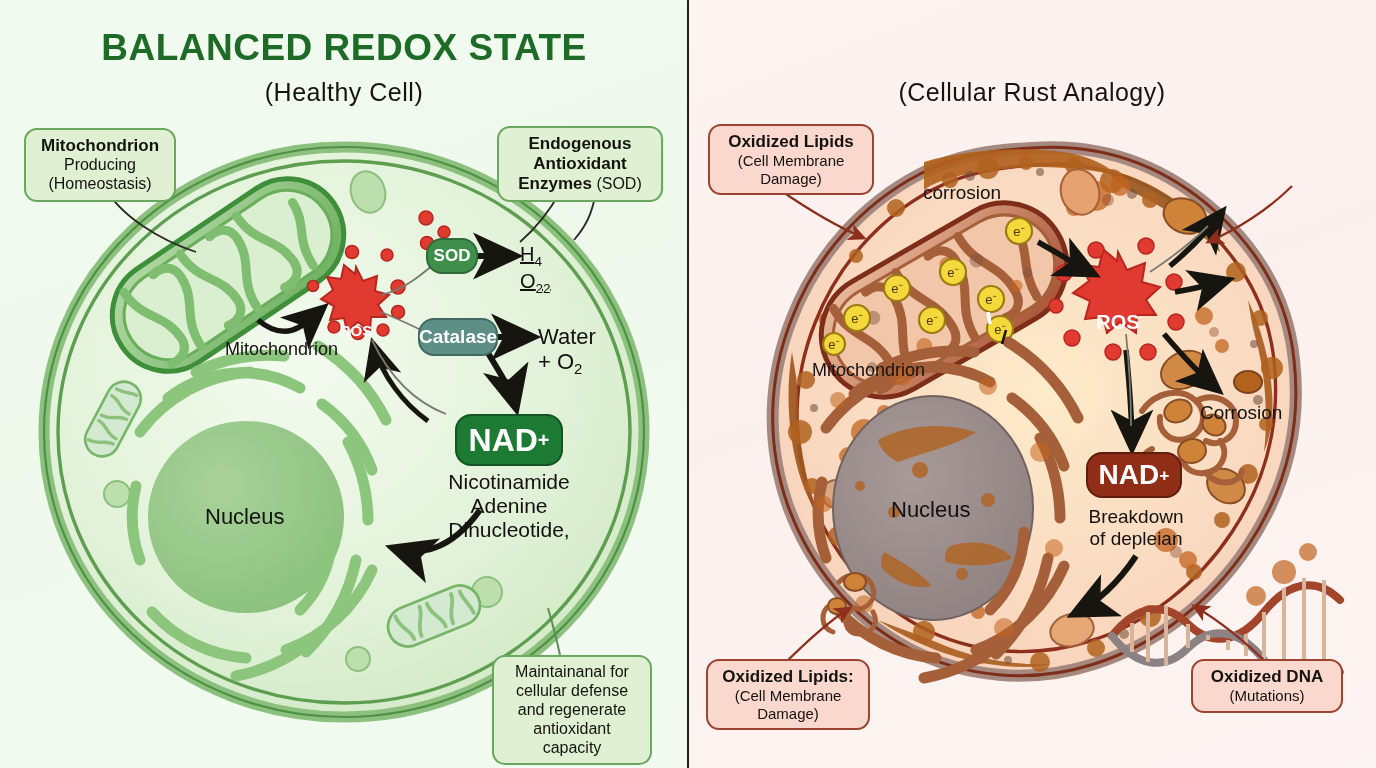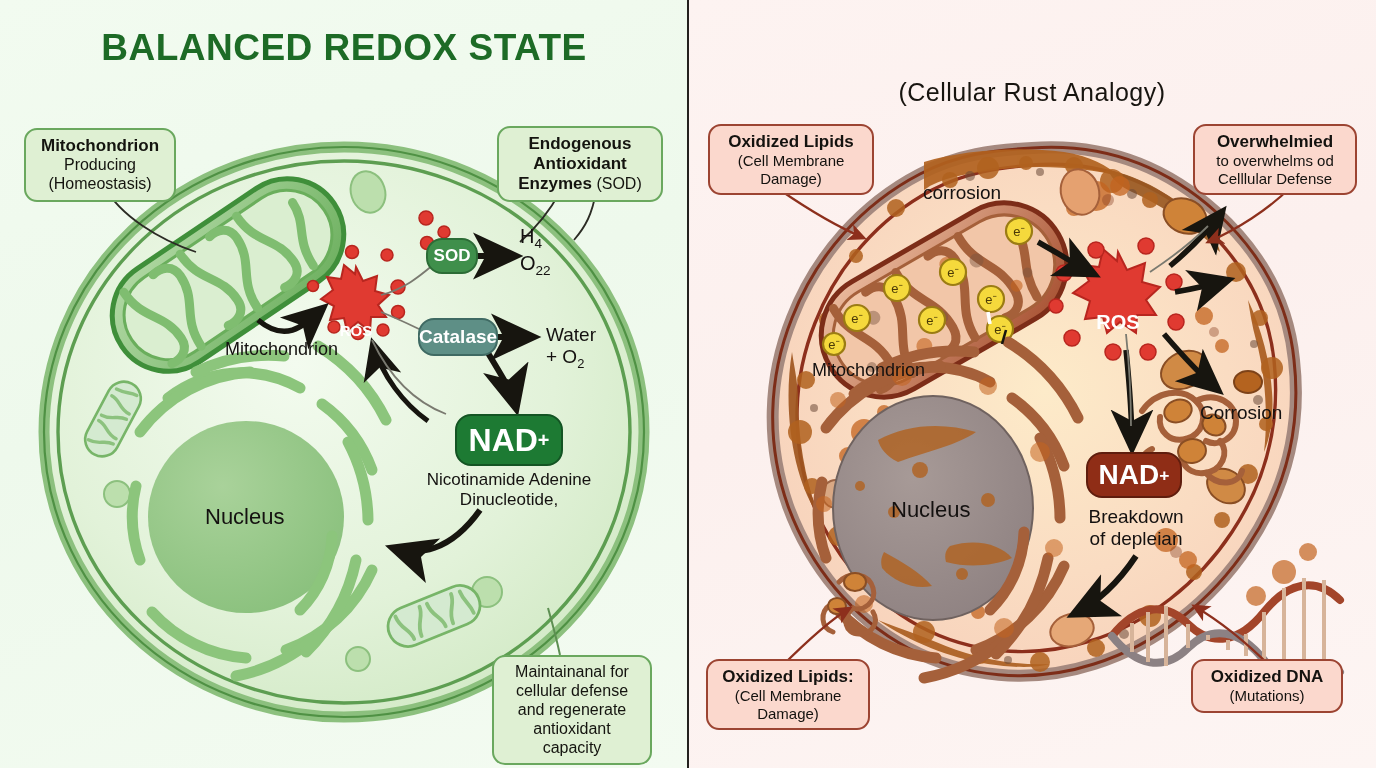--- a/index.html
+++ b/index.html
@@ -50,20 +50,21 @@
   .sub{font-size:.68em;vertical-align:sub;}
 </style>
 </head>
 <body>
 
 <div id="stage">
 
   <div class="panel" id="panel-left">
 
     <div class="ttl ttl-main" id="t-left-main">BALANCED REDOX STATE</div>
+    <div class="ttl ttl-sub">(Healthy Cell)</div>
 
     <svg class="canvas" viewBox="0 0 688 768">
       <defs>
         <radialGradient id="gCell" cx="42%" cy="38%" r="72%">
           <stop offset="0%" stop-color="#f3fbef"></stop>
           <stop offset="60%" stop-color="#e2f2d9"></stop>
           <stop offset="100%" stop-color="#cfe8c2"></stop>
         </radialGradient>
         <radialGradient id="gNuc" cx="38%" cy="34%" r="75%">
           <stop offset="0%" stop-color="#a9d29a"></stop>
@@ -189,31 +190,31 @@
 
     <div class="pill pill-cat" style="left:418px;top:318px;width:80px;height:38px;">
       <span>Catalase</span>
     </div>
 
     <div class="pill pill-nad-g" style="left:455px;top:414px;width:108px;height:52px;">
       <span>NAD</span>
         <sup>+</sup>
     </div>
 
-    <div class="lbl" style="left:520px;top:225px;font-size:20px;">
+    <div class="lbl" style="left:520px;top:243px;font-size:20px;text-decoration:underline;">
       <div><span>H</span><span class="sub">4</span></div>
       <div><span>O</span><span class="sub">22</span></div>
     </div>
 
-    <div class="lbl" style="left:538px;top:324px;font-size:19px;margin-left:8px;">
+    <div class="lbl" style="left:538px;top:324px;font-size:22px;">
       <div>Water</div>
       <div><span>+ O</span><span class="sub">2</span></div>
     </div>
 
-    <div class="lbl lbl-c" style="left:421px;top:470px;width:176px;font-size:17px;">
+    <div class="lbl lbl-c" style="left:421px;top:470px;width:176px;font-size:21px;">
       <div>Nicotinamide Adenine</div>
       <div>Dinucleotide,</div>
     </div>
 
     <div class="lbl" style="left:225px;top:339px;font-size:18px;">Mitochondrion</div>
 
     <div class="lbl" style="left:205px;top:504px;font-size:22px;">Nucleus</div>
 
     <div class="callout cal-g" style="left:24px;top:128px;width:152px;">
       <div class="b">Mitochondrion</div>
@@ -545,25 +546,20 @@
       <div>Breakdown</div>
       <div>of depleian</div>
     </div>
 
     <div class="callout cal-r" style="left:20px;top:124px;width:166px;">
       <div class="b">Oxidized Lipids</div>
       <div class="n">(Cell Membrane</div>
       <div class="n">Damage)</div>
     </div>
 
-    <div class="callout cal-r" style="left:505px;top:124px;width:164px;">
-      <div class="b">Overwhelmied</div>
-      <div class="n">to overwhelms od</div>
-      <div class="n">Celllular Defense</div>
-    </div>
 
     <div class="callout cal-r" style="left:18px;top:659px;width:164px;">
       <div class="b">Oxidized Lipids:</div>
       <div class="n">(Cell Membrane</div>
       <div class="n">Damage)</div>
     </div>
 
     <div class="callout cal-r" style="left:503px;top:659px;width:152px;">
       <div class="b">Oxidized DNA</div>
       <div class="n">(Mutations)</div>

